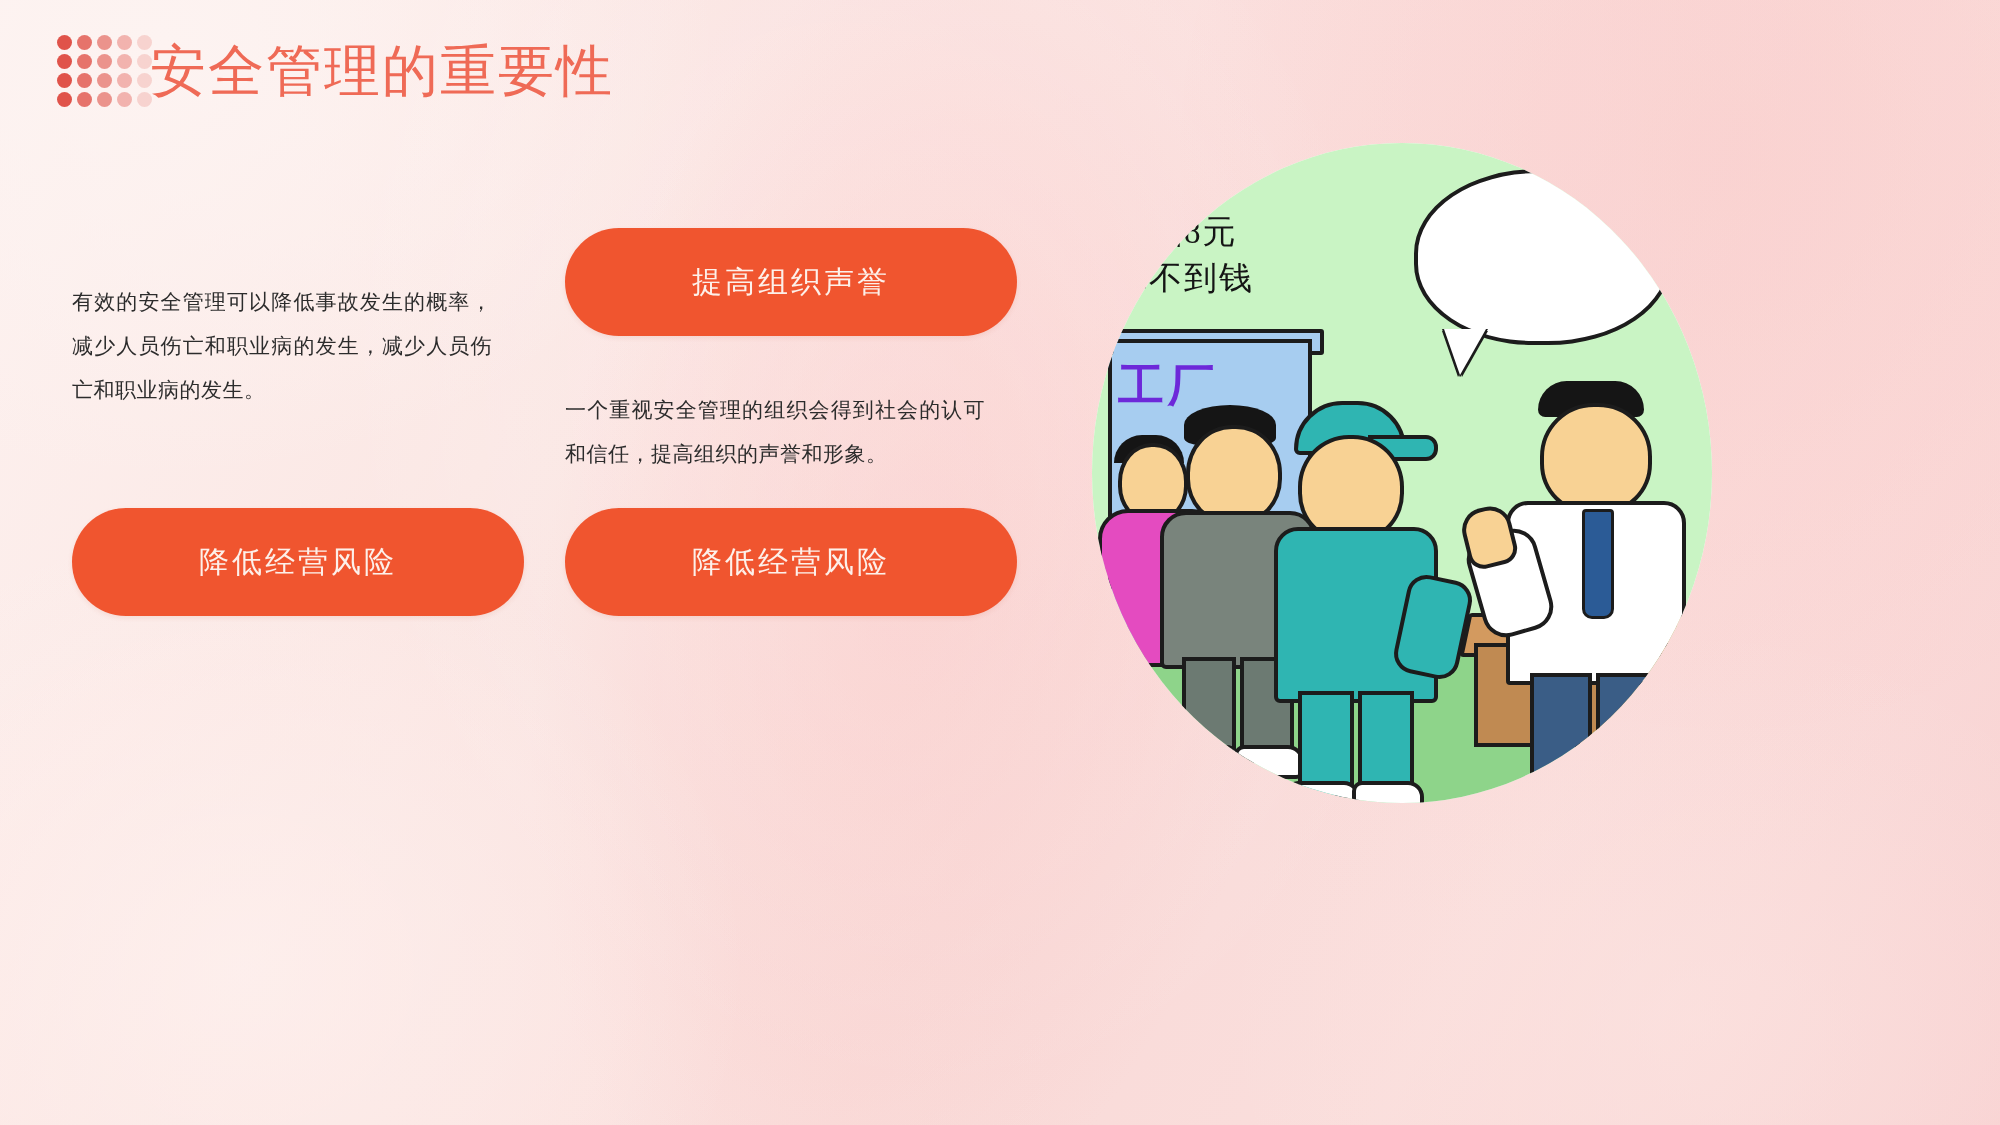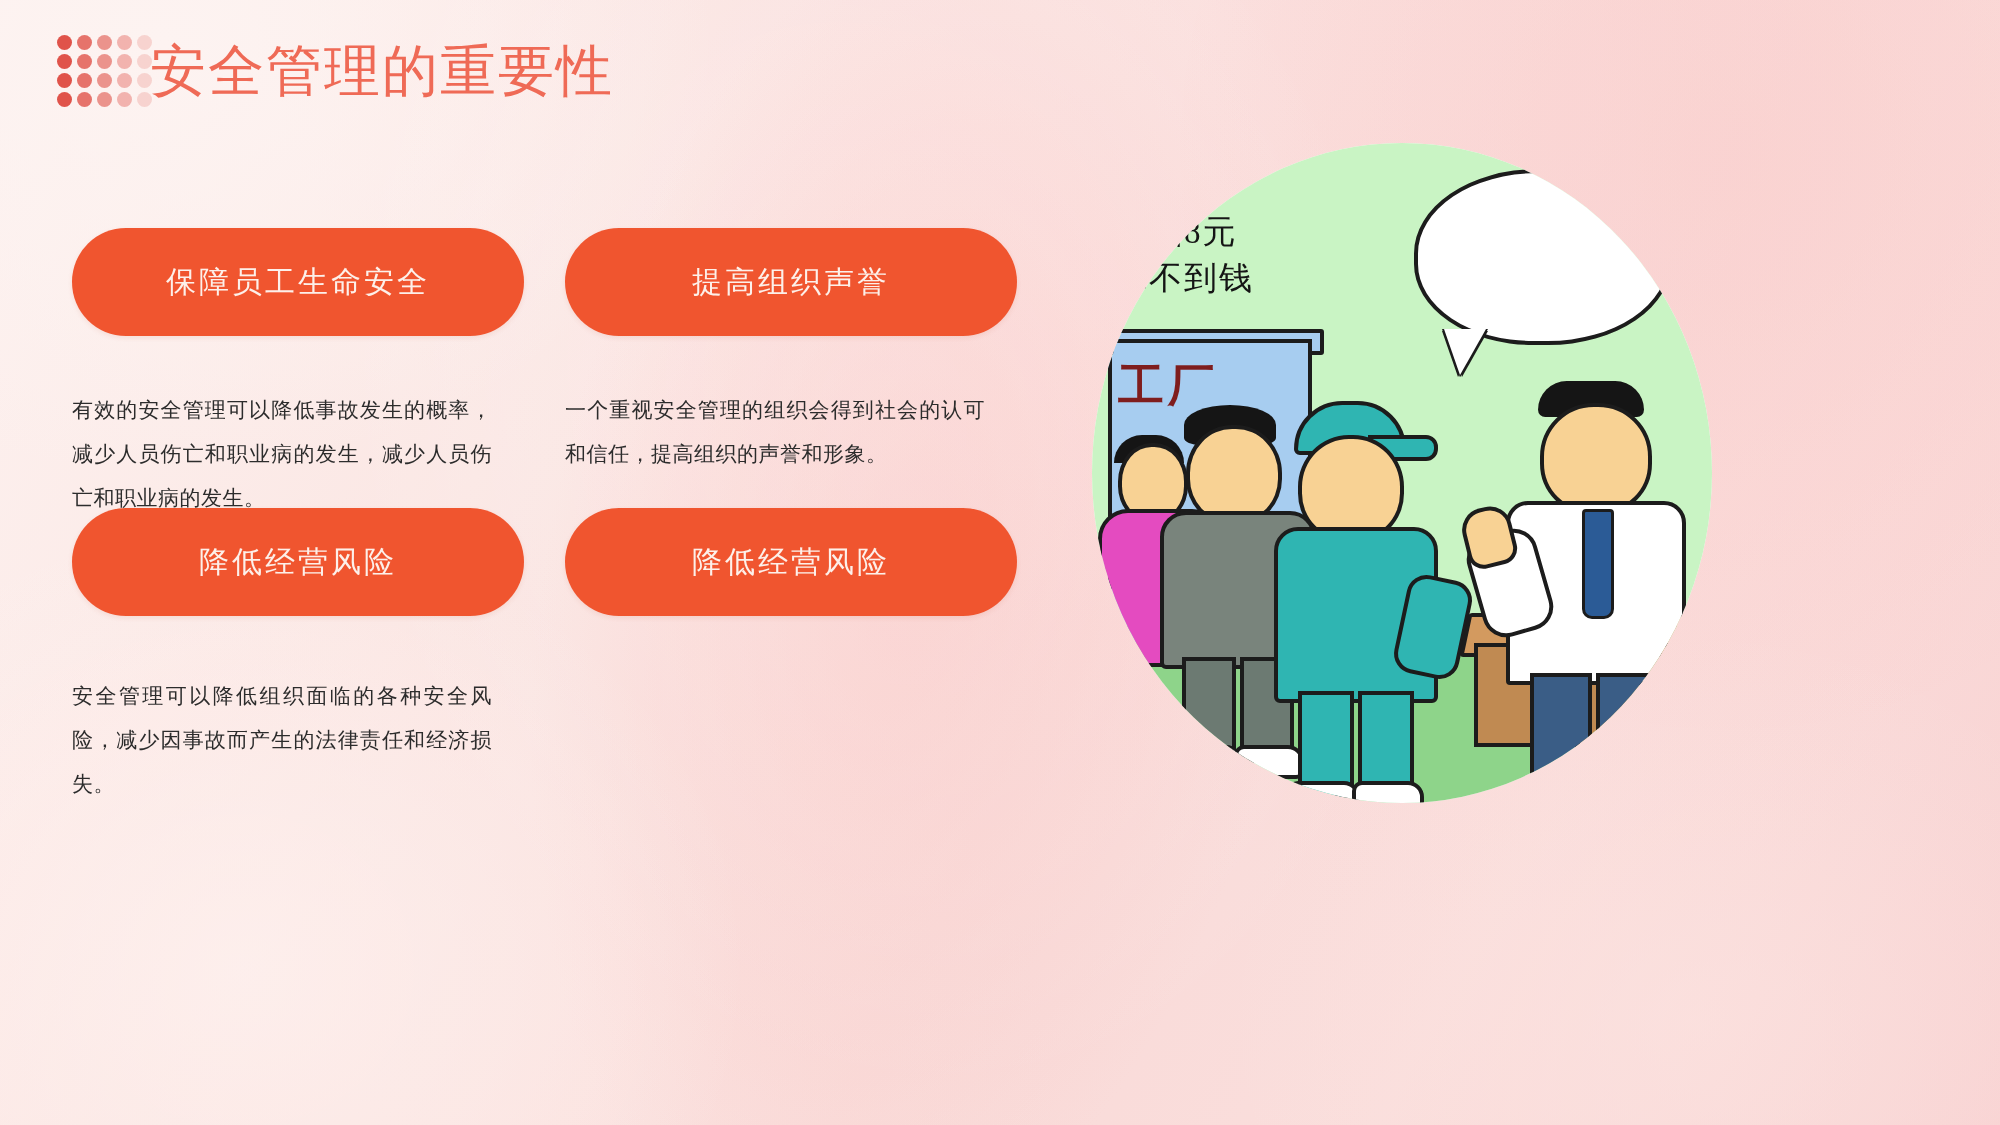--- a/index.html
+++ b/index.html
@@ -99,21 +99,21 @@
     position:absolute;left:16px;top:196px;width:196px;height:300px;
     background:#a7cdf0;border:4px solid #1c1c1c;border-bottom:none;
   }
   .factory-roof{
     position:absolute;left:6px;top:186px;width:218px;height:18px;
     background:#a7cdf0;border:4px solid #1c1c1c;border-radius:3px;
   }
   .factory-label{
     position:absolute;left:26px;top:212px;
     font-family:"Liberation Serif","DejaVu Serif",serif;
-    font-size:46px;font-weight:700;color:#7f1d1d;letter-spacing:4px;
+    font-size:46px;font-weight:700;color:#6d28d9;letter-spacing:4px;
   }
 
   
   .bubble{
     position:absolute;left:322px;top:26px;width:250px;height:168px;
     background:#ffffff;border:4px solid #1c1c1c;border-radius:48% 46% 48% 46%;
   }
   .bubble-text{
     position:absolute;left:22px;top:20px;width:210px;
     font-family:"Liberation Serif","DejaVu Serif",serif;
@@ -215,38 +215,34 @@
       <div class="dot" style="background: rgb(224, 83, 74); opacity: 0.8;"></div>
       <div class="dot" style="background: rgb(224, 83, 74); opacity: 0.6;"></div>
       <div class="dot" style="background: rgb(224, 83, 74); opacity: 0.4;"></div>
       <div class="dot" style="background: rgb(224, 83, 74); opacity: 0.2;"></div>
     </div>
   <div class="page-title">安全管理的重要性</div>
 
   <div class="blocks">
 
     <div class="block b1">
-      <div class="pill">
-        <span class="pill-label">保障员工生命安全</span>
-      </div>
       <div class="body-text">有效的安全管理可以降低事故发生的概率，减少人员伤亡和职业病的发生，减少人员伤亡和职业病的发生。</div>
     </div>
 
     <div class="block b2">
       <div class="pill">
         <span class="pill-label">提高组织声誉</span>
       </div>
       <div class="body-text">一个重视安全管理的组织会得到社会的认可和信任，提高组织的声誉和形象。</div>
     </div>
 
     <div class="block b3">
       <div class="pill">
         <span class="pill-label">降低经营风险</span>
       </div>
-      <div class="body-text">安全管理可以降低组织面临的各种安全风险，减少因事故而产生的法律责任和经济损失。</div>
     </div>
 
     <div class="block b4">
       <div class="pill">
         <span class="pill-label">降低经营风险</span>
       </div>
     </div>
 
   </div>
 

